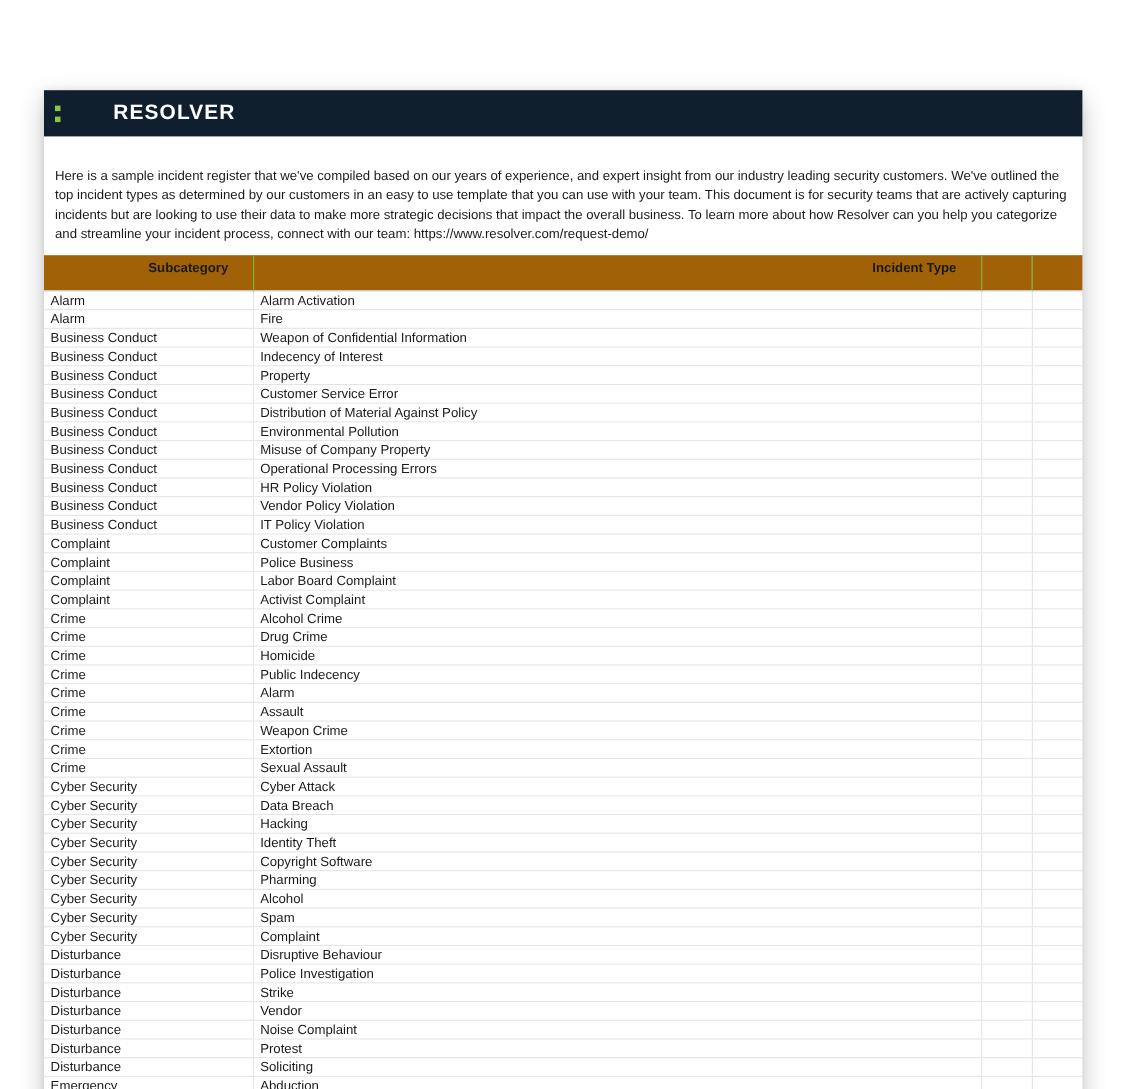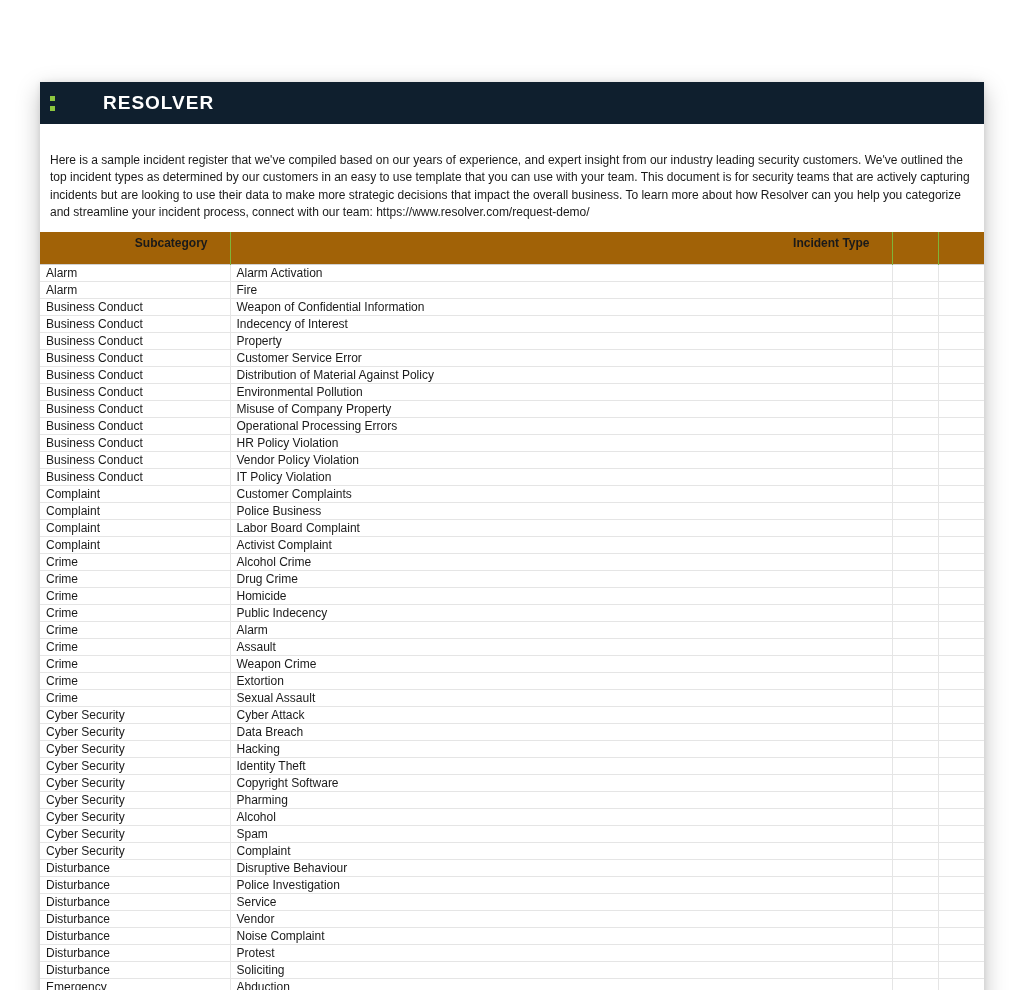--- a/index.html
+++ b/index.html
@@ -350,21 +350,21 @@
             <td></td>
           </tr>
           <tr>
             <td>Disturbance</td>
             <td>Police Investigation</td>
             <td></td>
             <td></td>
           </tr>
           <tr>
             <td>Disturbance</td>
-            <td>Service</td>
+            <td>Strike</td>
             <td></td>
             <td></td>
           </tr>
           <tr>
             <td>Disturbance</td>
             <td>Vendor</td>
             <td></td>
             <td></td>
           </tr>
           <tr>

